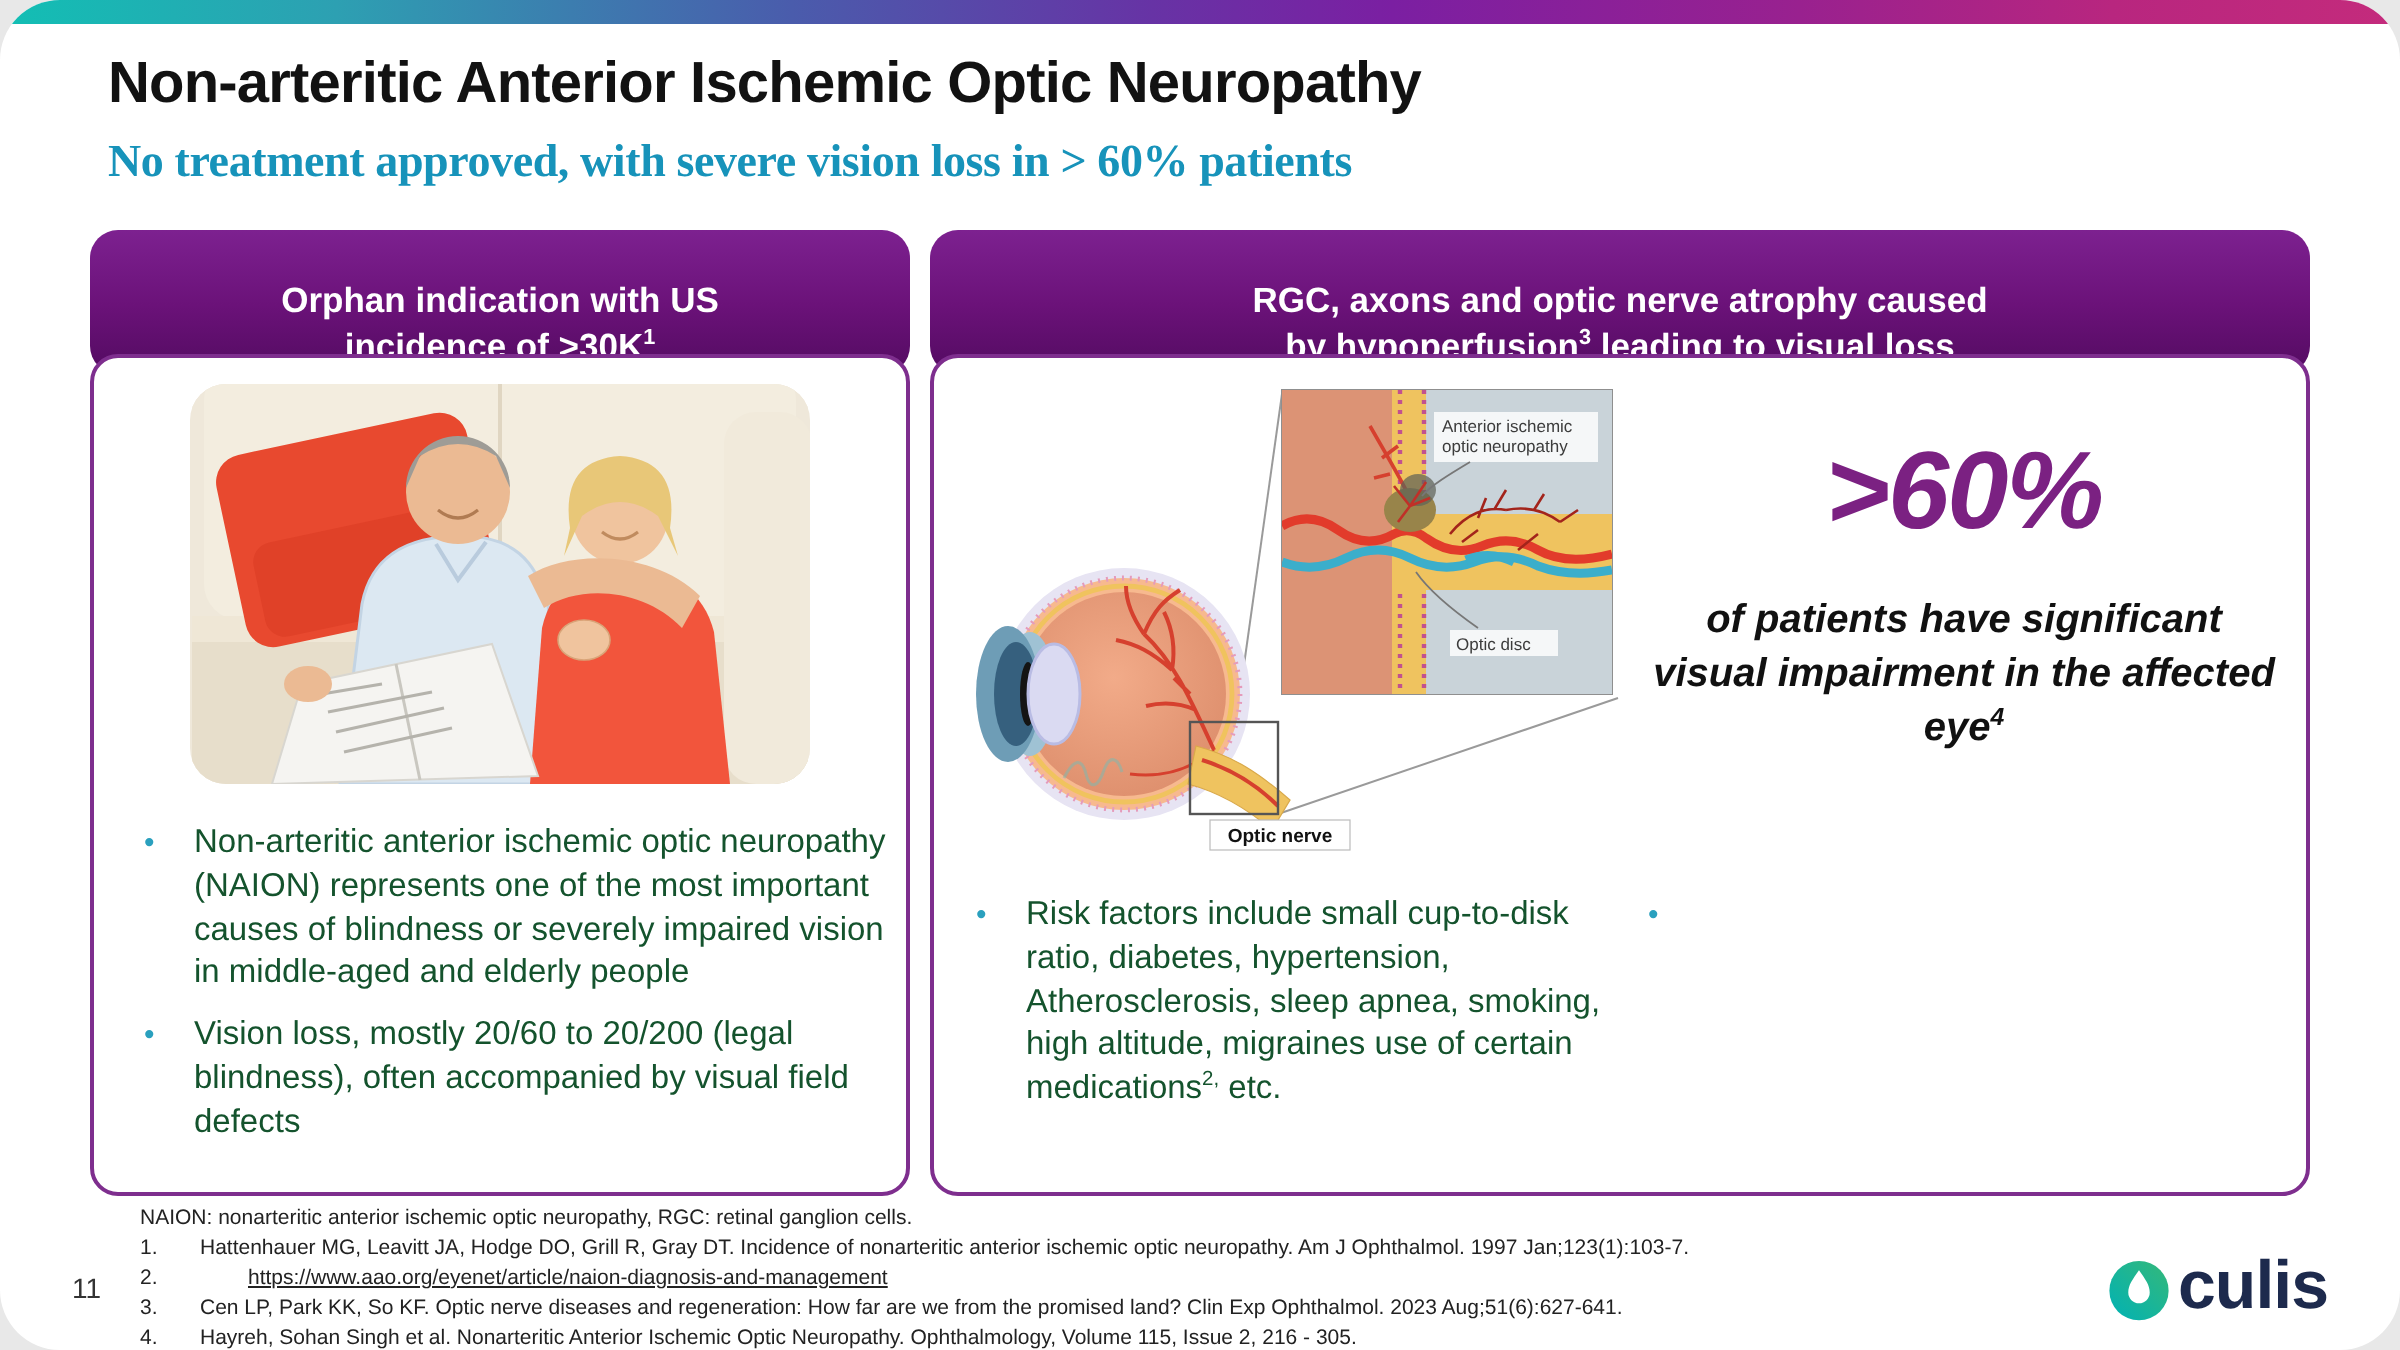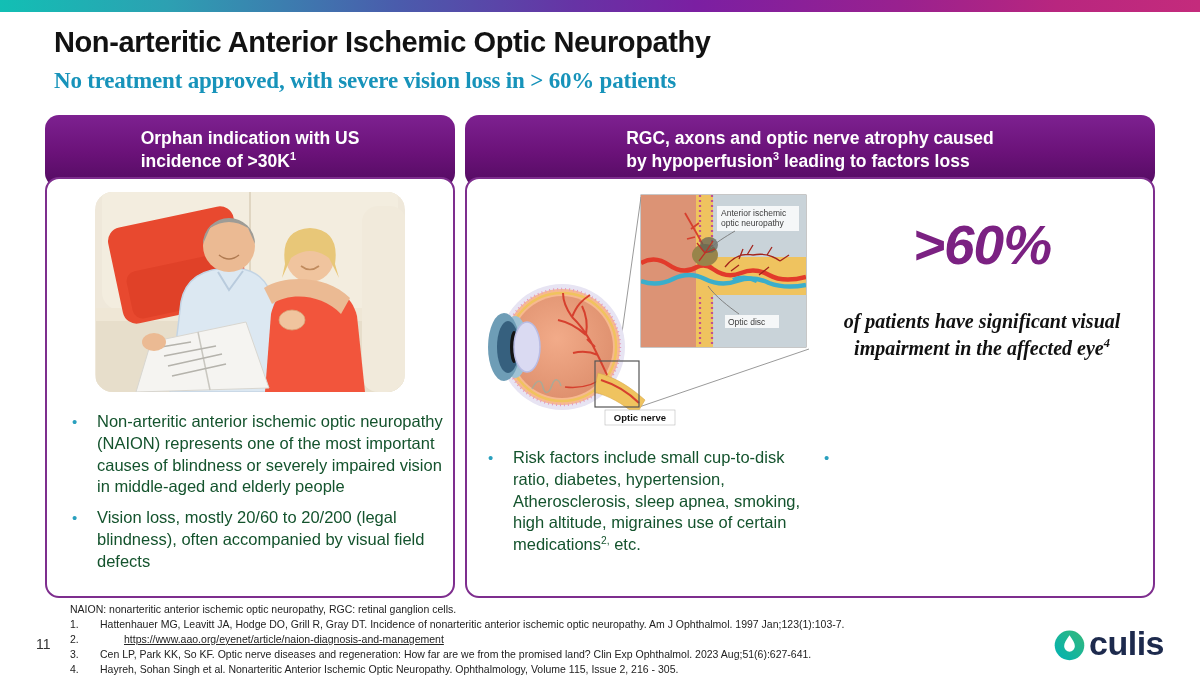--- a/index.html
+++ b/index.html
@@ -1,42 +1,42 @@
 <!DOCTYPE html>
 <html><head>
 <meta charset="utf-8">
 <style>
   * { margin:0; padding:0; box-sizing:border-box; }
   html,body { background:#e8e8e8; }
   body { font-family:"Liberation Sans", sans-serif; }
   .slide {
     position:relative; width:1200px; height:675px; background:#ffffff;
-    overflow:hidden; margin:0 auto;
+    overflow:hidden; margin:0 auto;border-radius:30px;
   }
   .topbar {
     position:absolute; top:0; left:0; width:1200px; height:12px;
     background:linear-gradient(90deg,#12bfb4 0%, #2da0b2 14%, #4a5cac 33%, #6733a5 48%, #7b1fa2 58%, #99218f 75%, #b8267f 88%, #c42b7c 100%);
   }
   .title {
     position:absolute; left:54px; top:26px; font-size:29px; font-weight:700;
     color:#121212; letter-spacing:-0.4px;
   }
   .subtitle {
     position:absolute; left:54px; top:68px; font-size:23px; font-weight:700;
     color:#1793ba; letter-spacing:-0.2px;font-family:Liberation Serif, serif;
   }
   .card { position:absolute; top:115px; height:483px; }
   .card-left  { left:45px;  width:410px; }
   .card-right { left:465px; width:690px; }
   .card-head {
     position:absolute; top:0; left:0; right:0; height:72px; border-radius:14px;
     background:linear-gradient(180deg,#7d2190 0%, #6b1279 52%, #530b61 100%);
     color:#ffffff; font-weight:700; font-size:17.5px; line-height:1.32;
-    display:flex; align-items:flex-start; justify-content:center; text-align:left;
-    padding-top:12px;
+    display:flex; align-items:flex-start; justify-content:center; text-align:center;
+    padding-top:24px;
   }
   .card-head .ht-left  { max-width:270px; }
   .card-head .ht-right { max-width:390px; }
   .card-body {
     position:absolute; top:62px; bottom:0; left:0; right:0; background:#ffffff;
     border:2px solid #7e2e8e; border-radius:14px;
   }
   sup { font-size:0.62em; vertical-align:super; line-height:0; }
 
   .photo {
@@ -47,21 +47,21 @@
 
   .bullets { position:absolute; left:16px; right:10px; top:232px; }
   .bullet { display:flex; margin-bottom:9px; }
   .bullet .dot { flex:none; width:34px; color:#2aa0be; font-size:15px; line-height:1.45; padding-left:9px; }
   .bullet p { font-size:16.5px; line-height:1.32; color:#14532d; }
   .bullet.bold p { font-weight:700; color:#111; }
 
   .diagram { position:absolute; left:10px; top:10px; width:335px; height:240px; }
   .stat { position:absolute; left:352px; top:34px; width:326px; text-align:center; }
   .stat-value { font-size:55px; font-weight:700; font-style:italic; color:#7b2182; letter-spacing:-1px; }
-  .stat-caption { margin:31px 6px 0; font-size:20px; font-weight:700; font-style:italic; color:#111; line-height:1.35;font-family:Liberation Serif, serif; }
+  .stat-caption { margin:20px 6px 0; font-size:20px; font-weight:700; font-style:italic; color:#111; line-height:1.35; }
   .rb1 { position:absolute; left:12px; top:268px; width:336px; }
   .rb2 { position:absolute; left:348px; top:268px; width:330px; }
 
   .footnotes { position:absolute; left:70px; top:602px; width:810px; font-size:10.5px; color:#222; line-height:1.42; }
   .ref { display:flex; }
   .ref-num { flex:none; width:30px; }
   .ref-text.link { text-decoration:underline; cursor:pointer;padding-left:24px; }
   .page-num { position:absolute; left:36px; top:636px; font-size:14px; color:#333; }
 
   .logo { position:absolute; right:36px; top:624px; display:flex; align-items:center; }
@@ -124,21 +124,21 @@
           <p>Vision loss, mostly 20/60 to 20/200 (legal blindness), often accompanied by visual field defects</p>
         </div>
       </div>
     </div>
   </div>
 
   <div class="card card-right">
     <div class="card-head">
       <div class="ht-right">
         <span>RGC, axons and optic nerve atrophy caused</span><br>
-        <span>by hypoperfusion</span><sup>3</sup><span> leading to factors loss</span>
+        <span>by hypoperfusion</span><sup>3</sup><span> leading to visual loss</span>
       </div>
     </div>
     <div class="card-body">
 
       <div class="diagram">
         <svg viewBox="0 0 335 240">
           <defs>
             <radialGradient id="eyeFill" cx="45%" cy="42%" r="65%">
               <stop offset="0%" stop-color="#f2ab89"></stop>
                 <stop offset="100%" stop-color="#dd8e6c"></stop>

